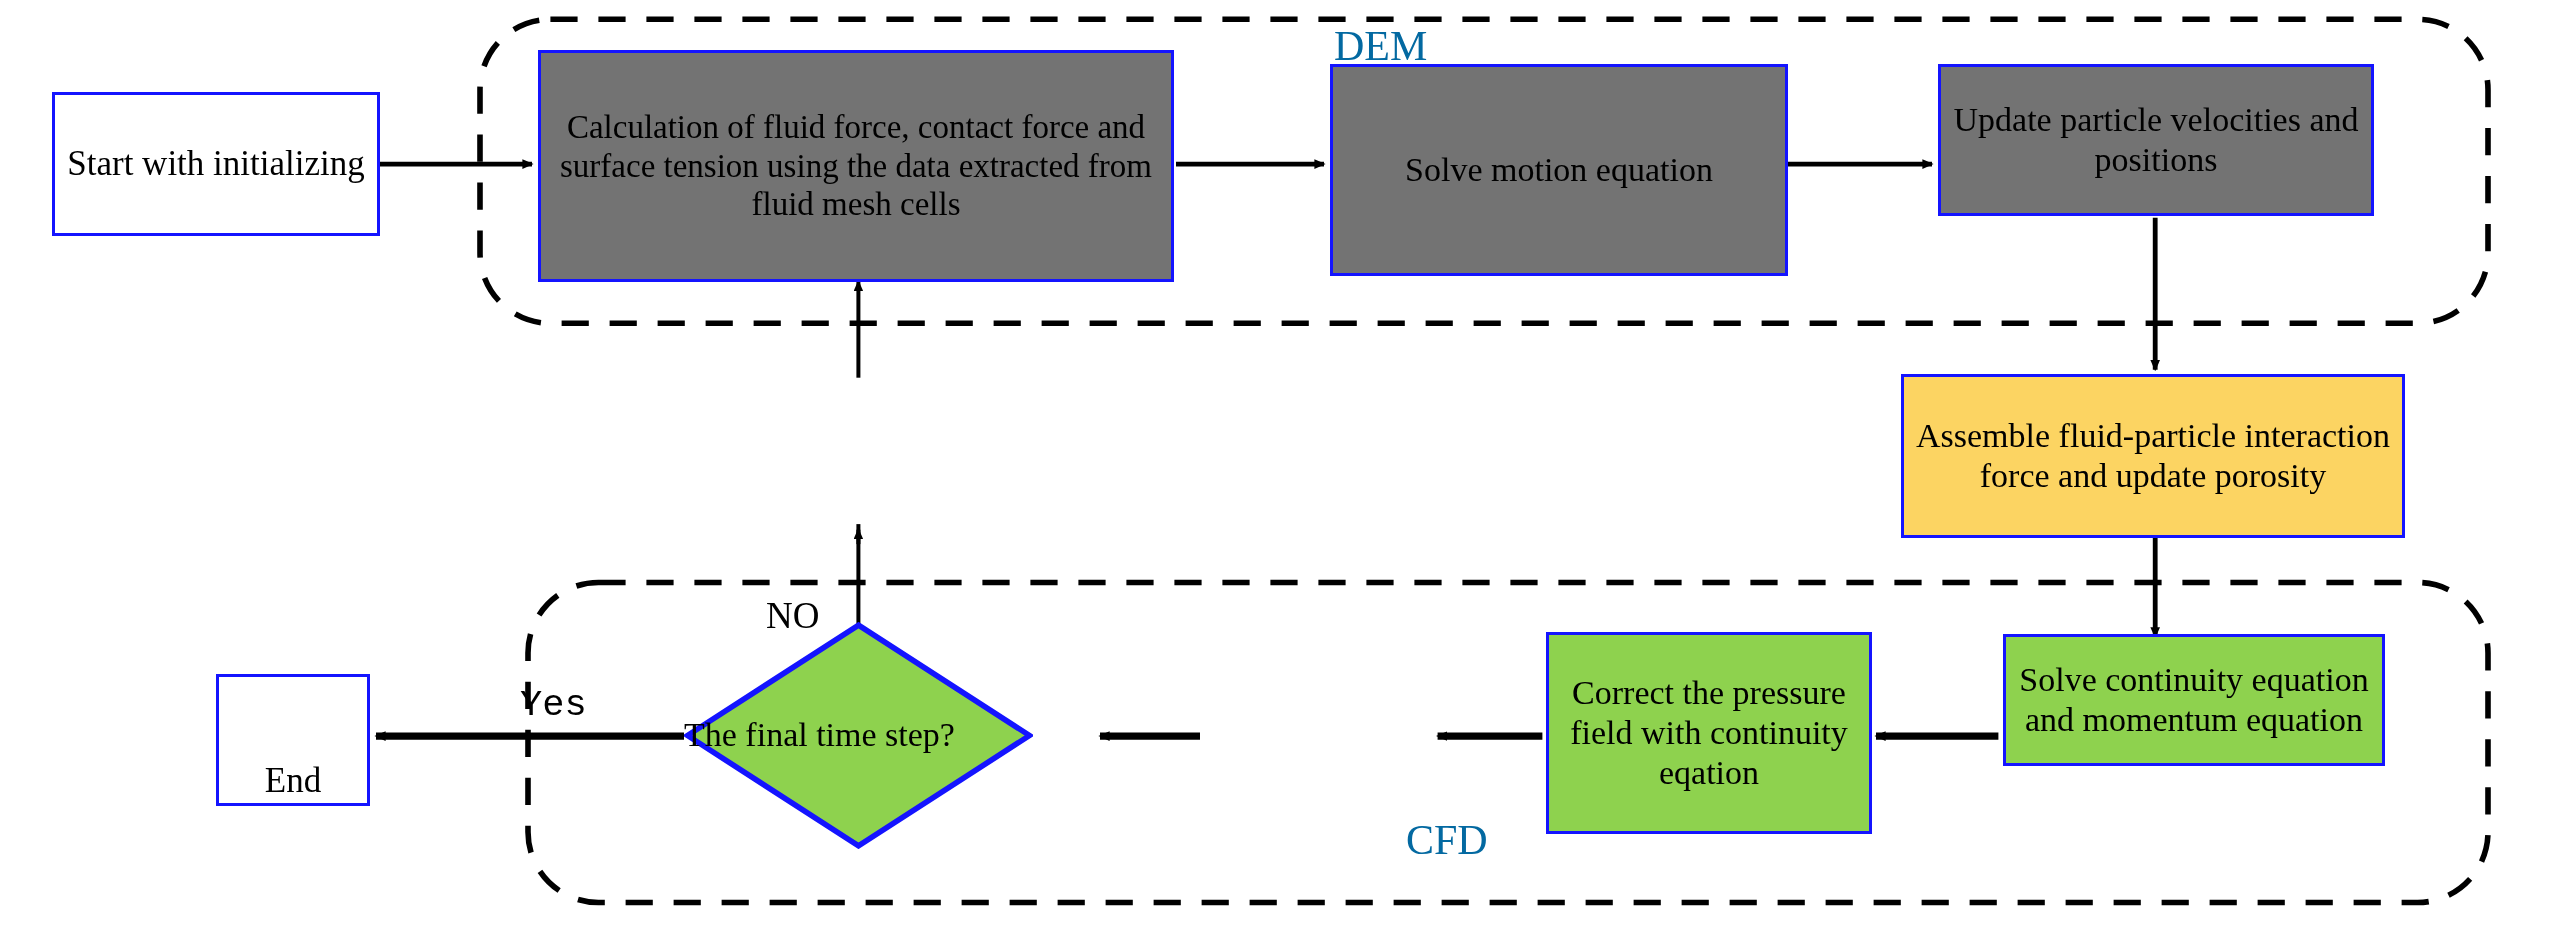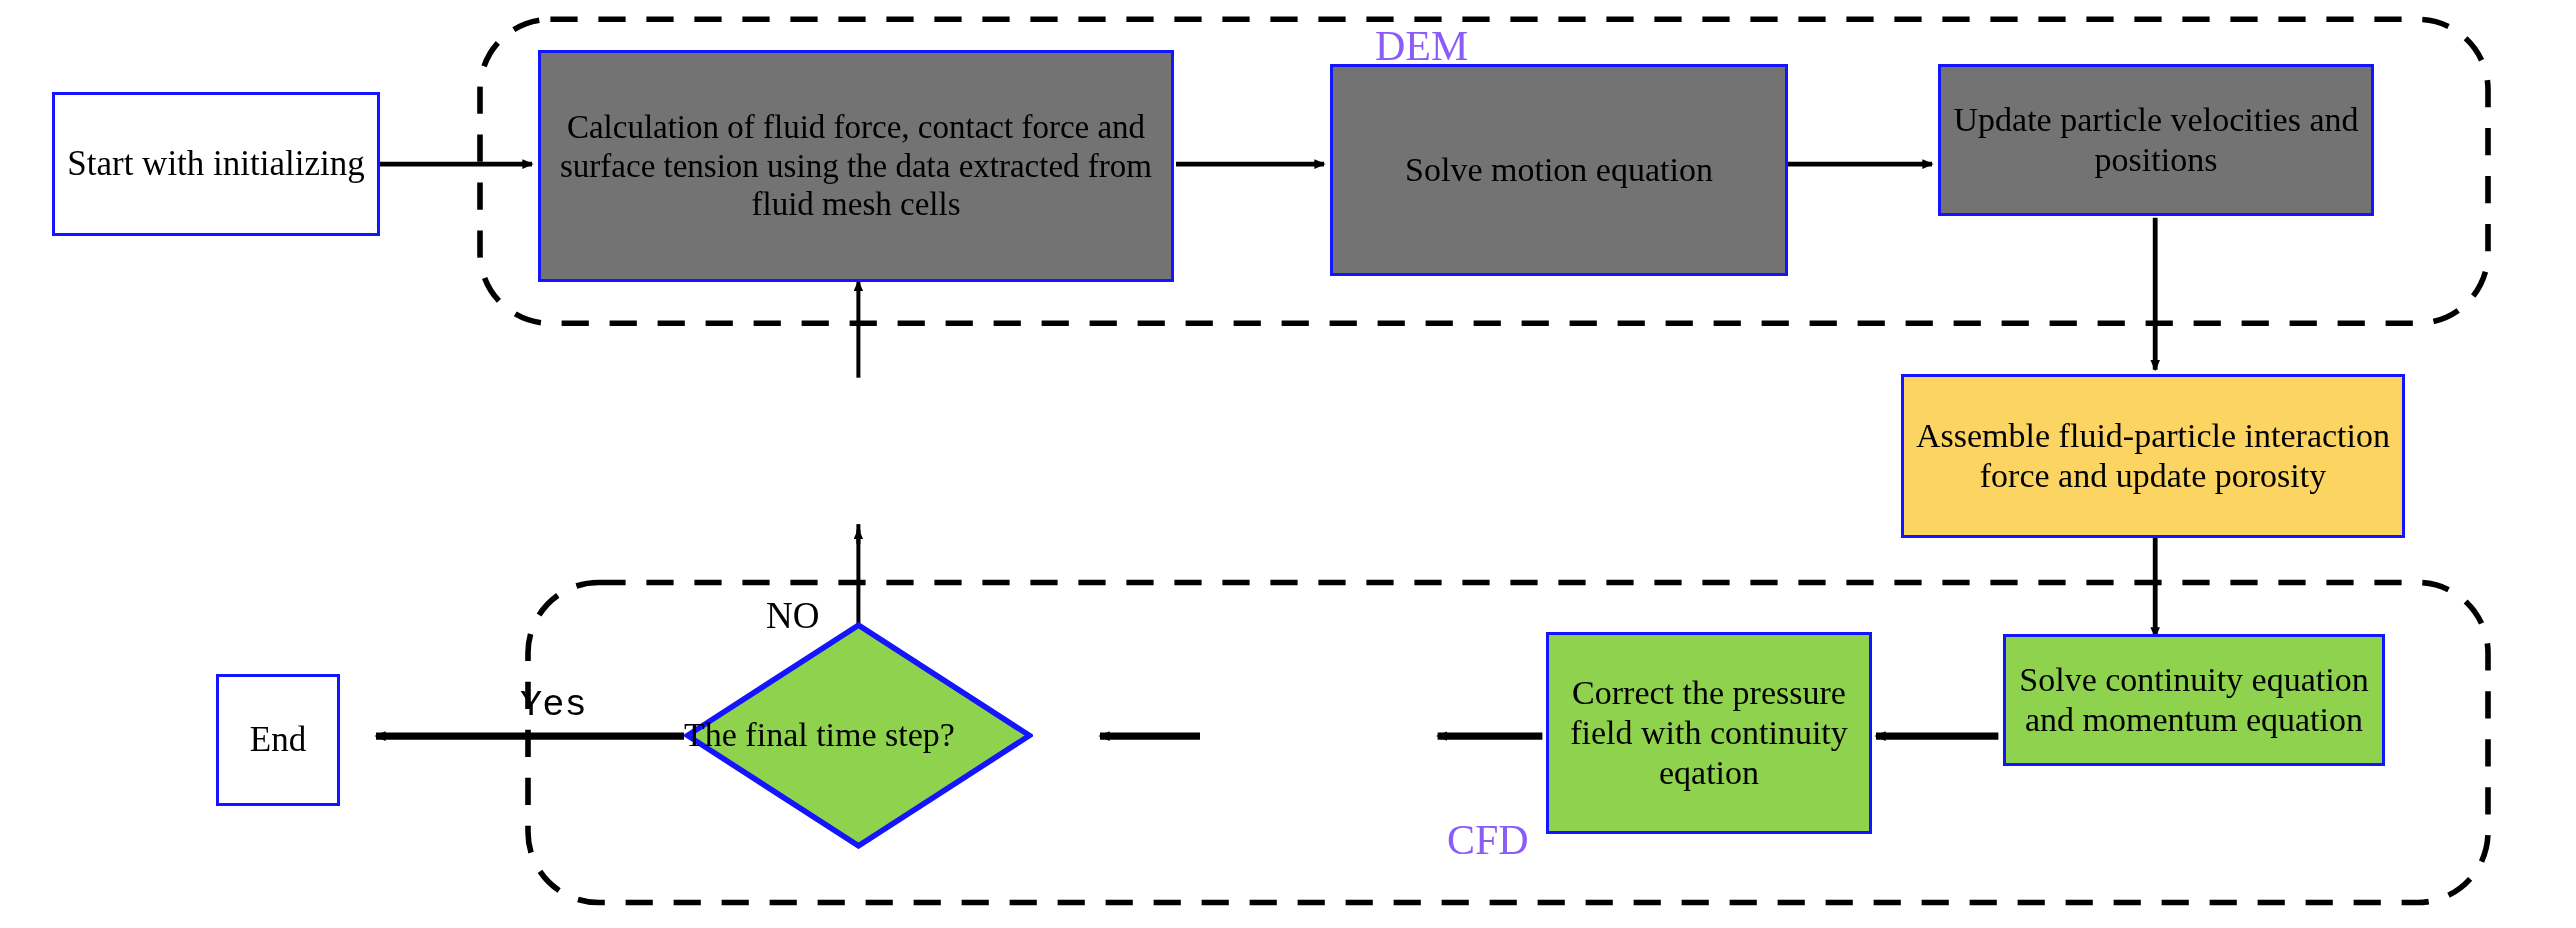--- a/index.html
+++ b/index.html
@@ -10,21 +10,21 @@
 
   .node{position:absolute;box-sizing:border-box;border:3.2px solid #1414ff;
         display:flex;align-items:center;justify-content:center;text-align:center;
         color:#000;line-height:1.18;padding:1.6px 4.8px;}
   .node span{display:block;width:100%;}
   .blue{background:#737373;}
   .orange{background:#fcd462;}
   .green{background:#8ed24e;}
   .white{background:#ffffff;margin-left:20px;}
 
-  .grouplabel{position:absolute;color:#8b5cf6;white-space:nowrap;margin-left:41px;}
+  .grouplabel{position:absolute;color:#0369a1;white-space:nowrap;}
   .edgelabel{position:absolute;color:#000;white-space:nowrap;}
 
   .diamond-wrap{position:absolute;}
   .diamond-text{position:absolute;left:0;top:0;width:100%;height:100%;
         display:flex;align-items:center;justify-content:flex-start;text-align:center;
         color:#000;line-height:1.3;}
 </style>
 </head>
 <body>
 
@@ -98,21 +98,21 @@
 
   <div class="diamond-wrap" style="left:684px;top:622px;width:349px;height:227px;">
     <svg width="349" height="227" viewBox="0 0 436 284" xmlns="http://www.w3.org/2000/svg">
       <polygon points="218,4 432,142 218,280 4,142" fill="#8ed24e" stroke="#1414ff" stroke-width="7"></polygon>
     </svg>
     <div class="diamond-text" style="font-size:34px;">
       <span>The final time step?</span>
     </div>
   </div>
 
-  <div class="node white" style="left:196px;top:674px;width:124px;height:132px;font-size:35px;">
+  <div class="node white" style="left:196px;top:674px;width:154px;height:132px;font-size:35px;align-items:flex-end;">
     <span>End</span>
   </div>
 
   <div class="grouplabel" style="left:1334px;top:22.4px;font-size:42px;">
     <span>DEM</span>
   </div>
 
   <div class="grouplabel" style="left:1406px;top:816px;font-size:42px;">
     <span>CFD</span>
   </div>

